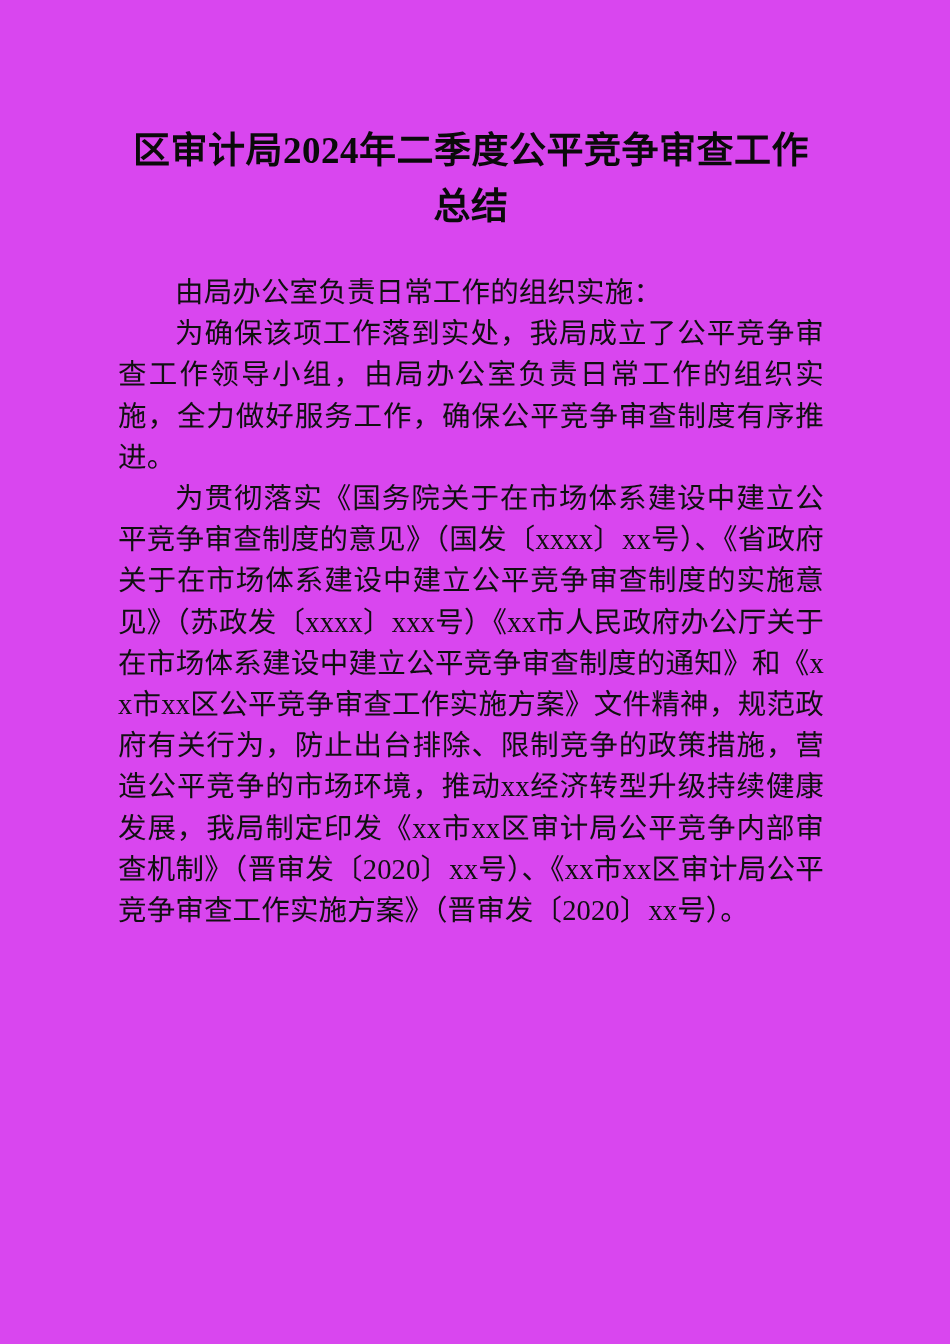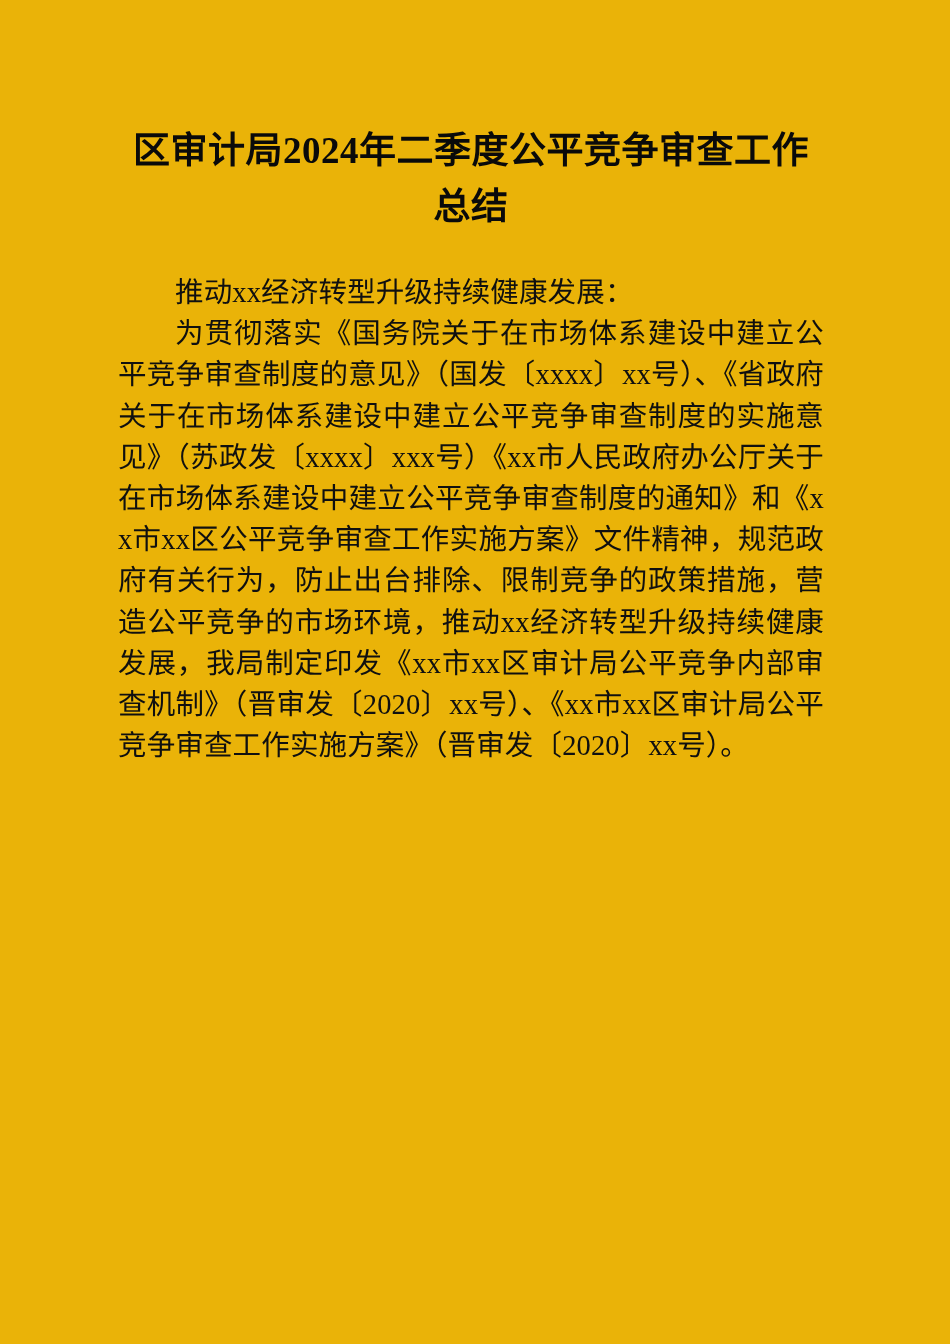--- a/index.html
+++ b/index.html
@@ -6,21 +6,21 @@
   html, body {
     margin: 0;
     padding: 0;
     background: #ffffff;
   }
 
   .page {
     position: relative;
     width: 950px;
     height: 1344px;
-    background: #eab308;
+    background: #d946ef;
     box-sizing: border-box;
     overflow: hidden;
     font-family: "Liberation Serif", "DejaVu Serif", serif;
     color: #000000;
     -webkit-font-smoothing: antialiased;
   }
 
   .content {
     position: absolute;
     left: 118px;
@@ -83,24 +83,25 @@
 <body>
 
 <div class="page">
 
   <div class="content">
 
     <h1 class="doc-title">区审计局2024年二季度公平竞争审查工作总结</h1>
 
     <div class="body-block">
 
-      <p class="para">推动xx经济转型升级持续健康发展：</p>
+      <p class="para">由局办公室负责日常工作的组织实施：</p>
 
 
 
+      <p class="para">为确保该项工作落到实处，我局成立了公平竞争审查工作领导小组，由局办公室负责日常工作的组织实施，全力做好服务工作，确保公平竞争审查制度有序推进。</p>
 
       <p class="para">为贯彻落实《国务院关于在市场体系建设中建立公平竞争审查制度的意见》（国发〔xxxx〕xx号）、《省政府关于在市场体系建设中建立公平竞争审查制度的实施意见》（苏政发〔xxxx〕xxx号）《xx市人民政府办公厅关于在市场体系建设中建立公平竞争审查制度的通知》和《xx市xx区公平竞争审查工作实施方案》文件精神，规范政府有关行为，防止出台排除、限制竞争的政策措施，营造公平竞争的市场环境，推动xx经济转型升级持续健康发展，我局制定印发《xx市xx区审计局公平竞争内部审查机制》（晋审发〔2020〕xx号）、《xx市xx区审计局公平竞争审查工作实施方案》（晋审发〔2020〕xx号）。</p>
 
 
     </div>
 
   </div>
 
 </div>
 

